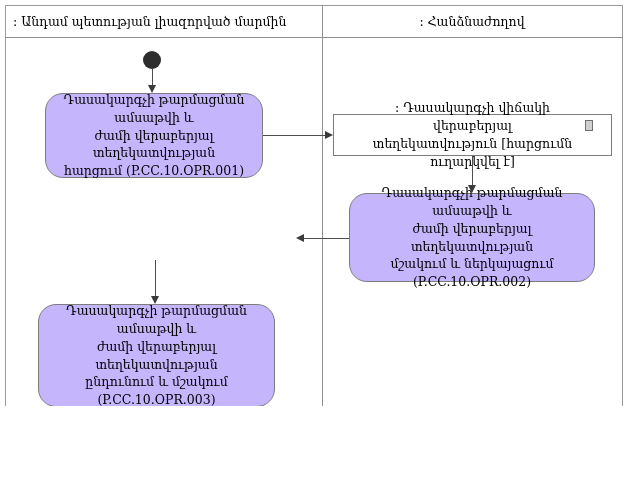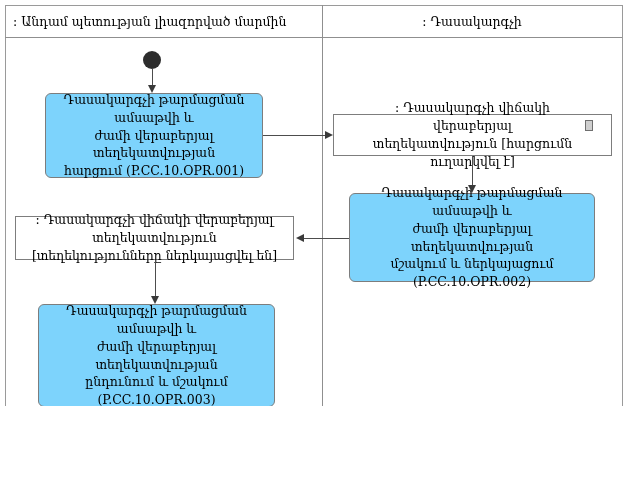--- a/index.html
+++ b/index.html
@@ -11,21 +11,21 @@
   .abs { position:absolute; }
   
   .frame { border:1px solid #9a9a9a; }
   .vline { background:#8f8f8f; width:1px; }
   .hline { background:#8f8f8f; height:1px; }
   .lane-header { display:flex; align-items:center; font-size:12.5px; }
   .lane-header.left-align { justify-content:flex-start; padding-left:7px; }
   .lane-header.center { justify-content:center; }
   
   .action {
-    border:1px solid #7d7d7d; border-radius:6px; background:#7dd3fc;
+    border:1px solid #7d7d7d; border-radius:18px; background:#c4b5fd;
     display:flex; align-items:center; justify-content:center;
     text-align:center; font-size:12.5px; line-height:1.42;
     white-space:pre-line; padding:16px 6px; box-sizing:border-box;
   }
   .object {
     border:1px solid #7d7d7d; background:#ffffff;
     display:flex; align-items:center; justify-content:center;
     text-align:center; font-size:12.5px; line-height:1.45;
     white-space:pre-line; box-sizing:border-box;
   }
@@ -53,21 +53,21 @@
 <div id="canvas">
 
   <div class="abs frame" style="left:5px; top:5px; width:616px; height:461px;"></div>
   <div class="abs vline" style="left:322px; top:5px; height:462px;"></div>
   <div class="abs hline" style="left:5px; top:37px; width:617px;"></div>
 
   <div class="abs lane-header left-align" style="left:6px; top:6px; width:315px; height:31px;">
     <span>: Անդամ պետության լիազորված մարմին</span>
   </div>
   <div class="abs lane-header center" style="left:323px; top:6px; width:298px; height:31px;">
-    <span>: Դասակարգչի</span>
+    <span>: Հանձնաժողով</span>
   </div>
 
   <div class="abs start-node" style="left:143px; top:51px;"></div>
 
   <div class="abs edge-v" style="left:152px; top:69px; height:18px;"></div>
   <div class="abs head down" style="left:148px; top:85px;"></div>
 
   <div class="abs action" style="left:45px; top:93px; width:218px; height:85px;">
     <span>Դասակարգչի թարմացման ամսաթվի և
 ժամի վերաբերյալ տեղեկատվության
@@ -88,24 +88,20 @@
 
   <div class="abs action" style="left:349px; top:193px; width:246px; height:89px;">
     <span>Դասակարգչի թարմացման ամսաթվի և
 ժամի վերաբերյալ տեղեկատվության
 մշակում և ներկայացում (P.CC.10.OPR.002)</span>
   </div>
 
   <div class="abs edge-h" style="left:303px; top:238px; width:46px;"></div>
   <div class="abs head left" style="left:296px; top:234px;"></div>
 
-  <div class="abs object" style="left:15px; top:216px; width:279px; height:44px; padding:2px 8px;">
-    <span>: Դասակարգչի վիճակի վերաբերյալ տեղեկատվություն
-[տեղեկությունները ներկայացվել են]</span>
-  </div>
 
   <div class="abs edge-v" style="left:155px; top:260px; height:38px;"></div>
   <div class="abs head down" style="left:151px; top:296px;"></div>
 
   <div class="abs action" style="left:38px; top:304px; width:237px; height:103px;">
     <span>Դասակարգչի թարմացման ամսաթվի և
 ժամի վերաբերյալ տեղեկատվության
 ընդունում և մշակում (P.CC.10.OPR.003)</span>
   </div>
 

